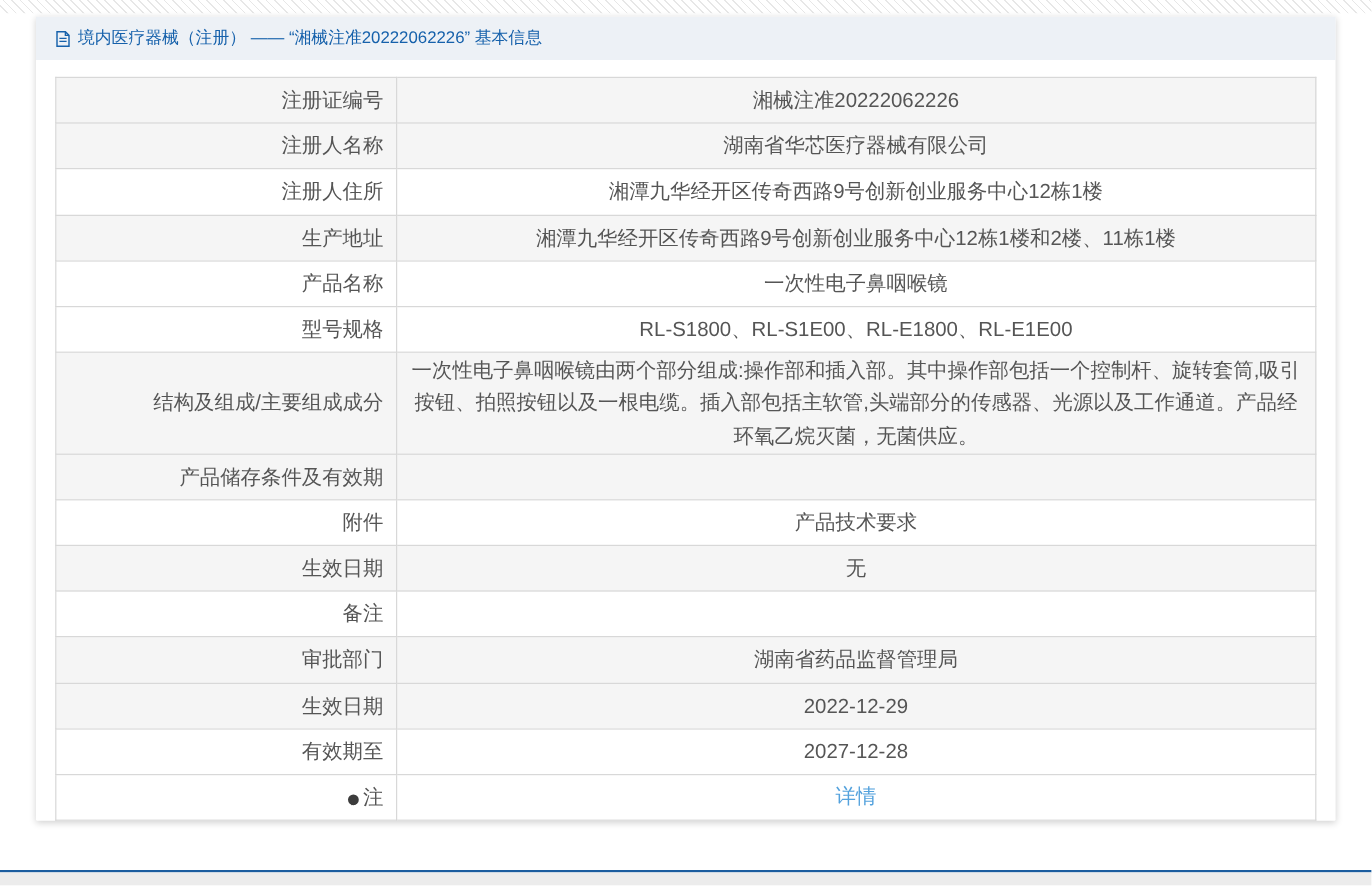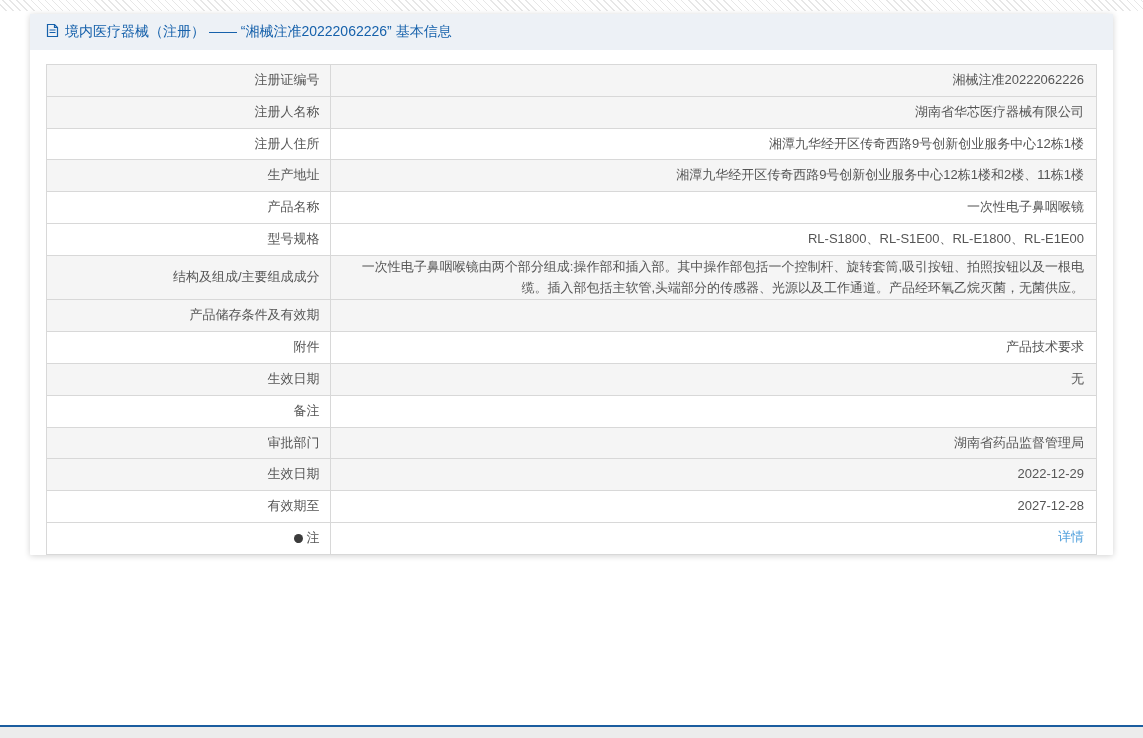--- a/index.html
+++ b/index.html
@@ -18,48 +18,49 @@
   .info-card {
     margin: 3px 30px 0 30px;
     background: #ffffff;
     box-shadow: 0 1px 6px rgba(0,0,0,0.18);
     border-radius: 1px;
   }
   .card-header {
     background: #edf1f6;
     padding: 9px 16px;
     display: flex;
+    align-items: center;
     gap: 6px;
     font-size: 14px;
     color: #1661ab;
   }
   .doc-icon { width: 13px; height: 15px; flex: 0 0 auto; display: inline-block; }
   .info-table {
     width: calc(100% - 32px);
     margin: 14px 16px 15px 16px;
     border-collapse: collapse;
     table-layout: fixed;
   }
   .info-table td {
     border: 1px solid #d8d8d8;
-    font-size: 13px;
+    font-size: 17px;
     color: #555555;
     line-height: 1.6;
     vertical-align: middle;
     margin-top: 37px;
   }
   .label-cell {
     width: 27%;
     text-align: right;
     padding: 5px 10px;
     color: #5a5a5a;
     white-space: nowrap;
   }
   .value-cell {
-    text-align: right;
+    text-align: center;
     padding: 1px 12px;
   }
   tr.shaded { background: #f5f5f5; }
   tr:not(.shaded) { background: #ffffff; }
   .detail-link {
     color: #54a2dd;
     text-decoration: none;
     cursor: pointer;
     font-family: Liberation Mono, monospace;
   }

